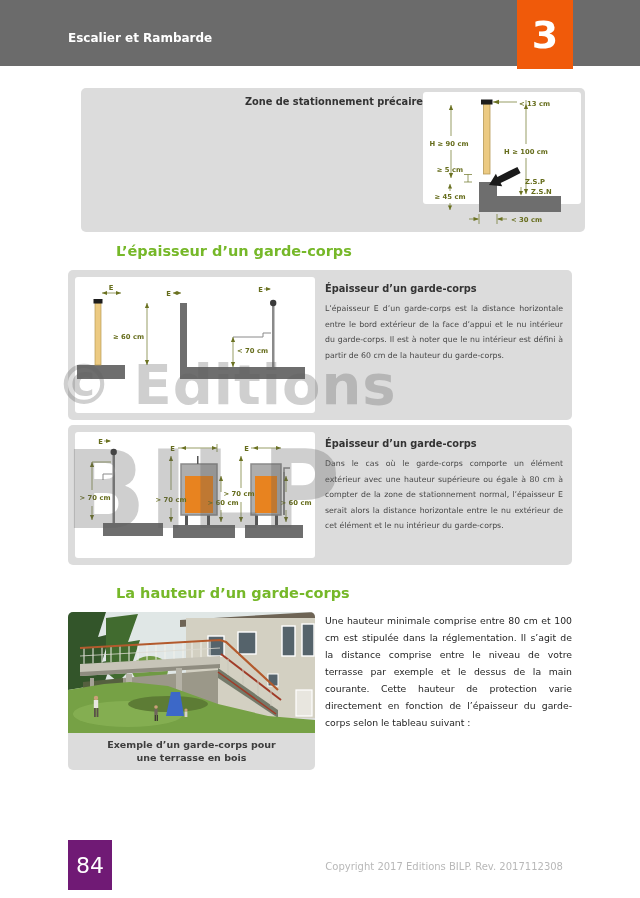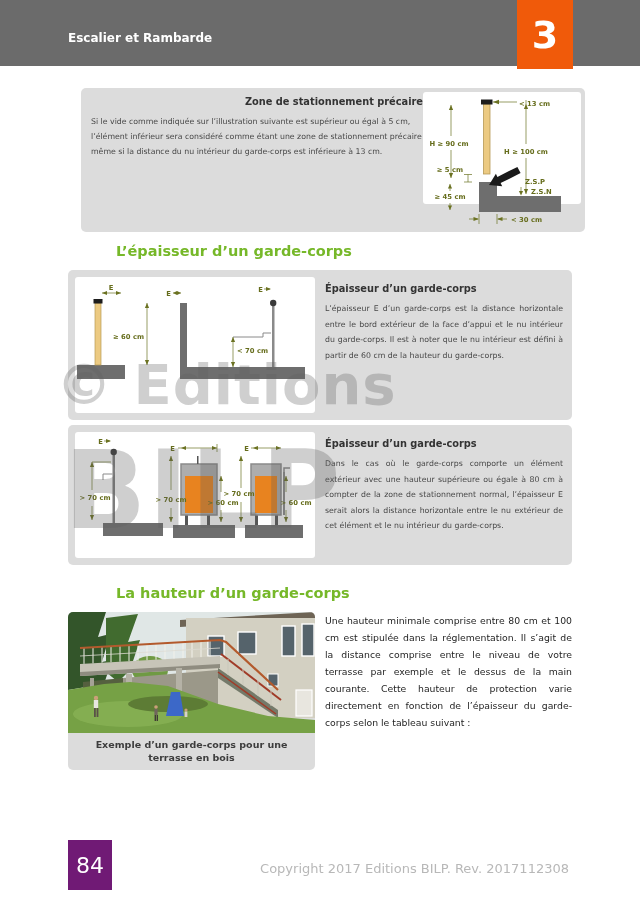--- a/index.html
+++ b/index.html
@@ -43,46 +43,45 @@
 
   
   .watermark { color:rgba(95,95,95,0.30); font-weight:bold; z-index:5; pointer-events:none; white-space:nowrap; }
   .wm-1 { left:56px; top:352px; font-size:56px; letter-spacing:1px; }
   .wm-2 { left:64px; top:428px; font-size:108px; letter-spacing:2px; }
 
   
   .heading-2 { left:68px; top:585px; }
   .photo-card { left:68px; top:612px; width:247px; height:158px; overflow:hidden; }
   .photo-svg { position:absolute; left:0; top:0; }
-  .photo-caption { position:absolute; left:0; top:126px; width:100%; padding:0 18px;
+  .photo-caption { position:absolute; left:0; top:126px; width:100%; padding:0 30px;
     text-align:center; font-size:9.5px; font-weight:bold; color:#3d3d3d; line-height:13px; }
   .hauteur-body { left:325px; top:612px; width:247px; font-size:9.3px; line-height:17px;
     color:#1f1f1f; text-align:justify; }
 
   
   .page-number-box { left:68px; top:840px; width:44px; height:50px; background:#701a75;
     display:flex; align-items:center; justify-content:center;
     color:#ffffff; font-size:22px; }
-  .copyright { right:71px; top:861px; font-size:13px; color:#b8b8b8;padding-left:12px; }
+  .copyright { right:77px; top:861px; font-size:10px; color:#b8b8b8;padding-left:12px; }
 
   
   .dim-label { font-family:"DejaVu Sans", sans-serif; font-size:6.8px; font-weight:bold; fill:#666d1c; }
   .dim-line { stroke:#6b7222; stroke-width:0.7; fill:none; }
   .dim-arrow { fill:#6b7222; }
 </style>
 </head>
 <body>
 
 <div class="abs header-bar"></div>
 <div class="abs header-title">Escalier et Rambarde</div>
 <div class="abs chapter-badge">3</div>
 
 <div class="abs gray-box zone-box">
   <div class="abs box-title zone-title">Zone de stationnement précaire</div>
-  <div class="abs box-body zone-body">Si le vide comme indiquée sur l’illustration suivante est supérieur ou égal à 5 cm, l’élément inférieur sera considéré comme étant une zone de stationnement précaire même si la distance du nu intérieur du garde-corps est inférieure à 13 cm.</div>
   <div class="white-panel zone-panel">
     <svg width="158" height="136" viewBox="0 0 158 136">
 
       <g>
         <rect x="56" y="90" width="18" height="30" fill="#6e6e6e"></rect>
         <rect x="56" y="104" width="82" height="16" fill="#6e6e6e"></rect>
       </g>
       <g>
         <rect x="60.5" y="12" width="6.5" height="70" fill="#ecca82" stroke="#b79a55" stroke-width="0.8"></rect>
         <rect x="58" y="7.5" width="11.5" height="5" fill="#1d1d1d"></rect>

